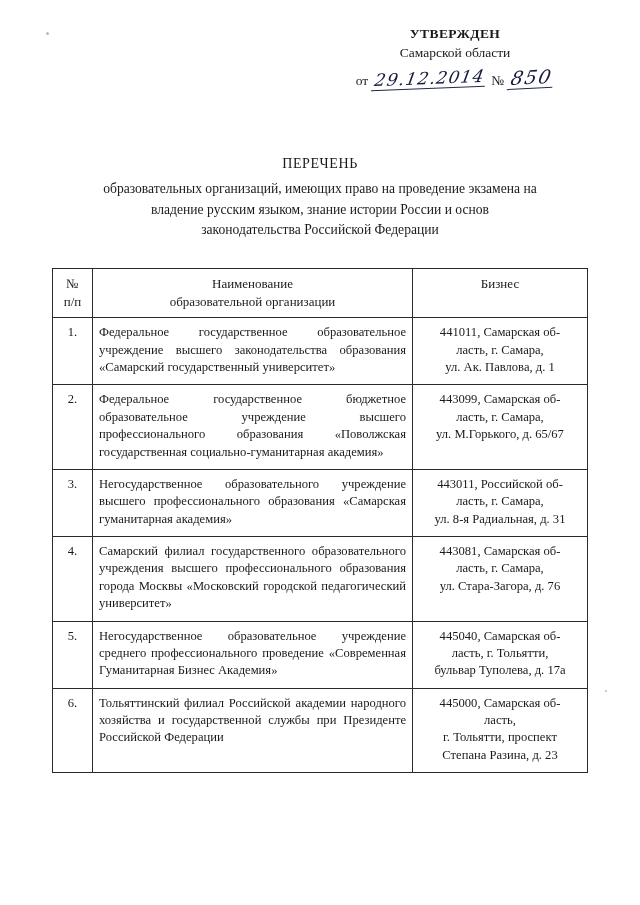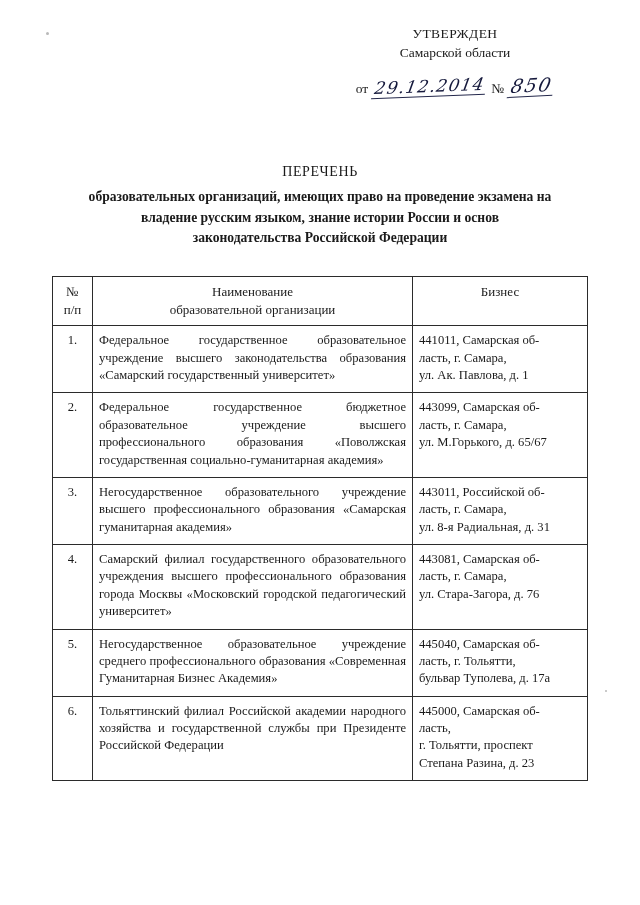--- a/index.html
+++ b/index.html
@@ -34,26 +34,26 @@
 
   
   .approval {
     width: 290px;
     margin-left: 258px;
     text-align: center;
     font-size: 13.5px;
     line-height: 1.42;
   }
   .approval .ttl {
-    font-weight: normal;
+    font-weight: bold;
     letter-spacing: 0.4px;
   }
   .approval .ln { white-space: nowrap; }
   .approval-date {
-    margin-top: 10px;
+    margin-top: 2px;
     display: flex;
     justify-content: center;
     align-items: flex-end;
     gap: 5px;
     font-size: 13.5px;
     height: 26px;
   }
   .hand {
     font-family: "DejaVu Serif", serif;
     font-style: italic;
@@ -82,21 +82,20 @@
     font-size: 14px;
     letter-spacing: 0.6px;
     font-family: Liberation Serif, serif;
   }
   .doc-sub {
     margin-top: 7px;
     text-align: center;
     font-size: 13.6px;
     line-height: 1.5;
     padding: 0 8px;
-    font-weight: bold;
   }
 
   
   table.reg {
     margin-top: 28px;
     width: 100%;
     border-collapse: collapse;
     table-layout: fixed;
   }
   table.reg td, table.reg th {
@@ -123,20 +122,21 @@
     padding-top: 7px;
   }
   td.cname {
     text-align: justify;
     text-align-last: left;
     hyphens: manual;
     padding-left: 8px;
     padding-right: 8px;
   }
   td.caddr {
+    text-align: center;
     padding-left: 4px;
     padding-right: 4px;
     padding-top: 7px;
   }
   .hdr-two-line { display: block; }
 </style>
 </head>
 <body>
 
 <div class="page">
@@ -213,21 +213,21 @@
         <td class="cnum">4.</td>
         <td class="cname">Самарский филиал государственного образовательного учреждения высшего профессионального образования города Москвы «Московский городской педагогический университет»</td>
         <td class="caddr">
           <div>443081, Самарская об-</div>
           <div>ласть, г. Самара,</div>
           <div>ул. Стара-Загора, д. 76</div>
         </td>
       </tr>
       <tr>
         <td class="cnum">5.</td>
-        <td class="cname">Негосударственное образовательное учреждение среднего профессионального образования «Современная Гуманитарная Бизнес Академия»</td>
+        <td class="cname">Негосударственное образовательное учреждение среднего профессионального проведение «Современная Гуманитарная Бизнес Академия»</td>
         <td class="caddr">
           <div>445040, Самарская об-</div>
           <div>ласть, г. Тольятти,</div>
           <div>бульвар Туполева, д. 17а</div>
         </td>
       </tr>
       <tr>
         <td class="cnum">6.</td>
         <td class="cname">Тольяттинский филиал Российской академии народного хозяйства и государственной службы при Президенте Российской Федерации</td>
         <td class="caddr">

